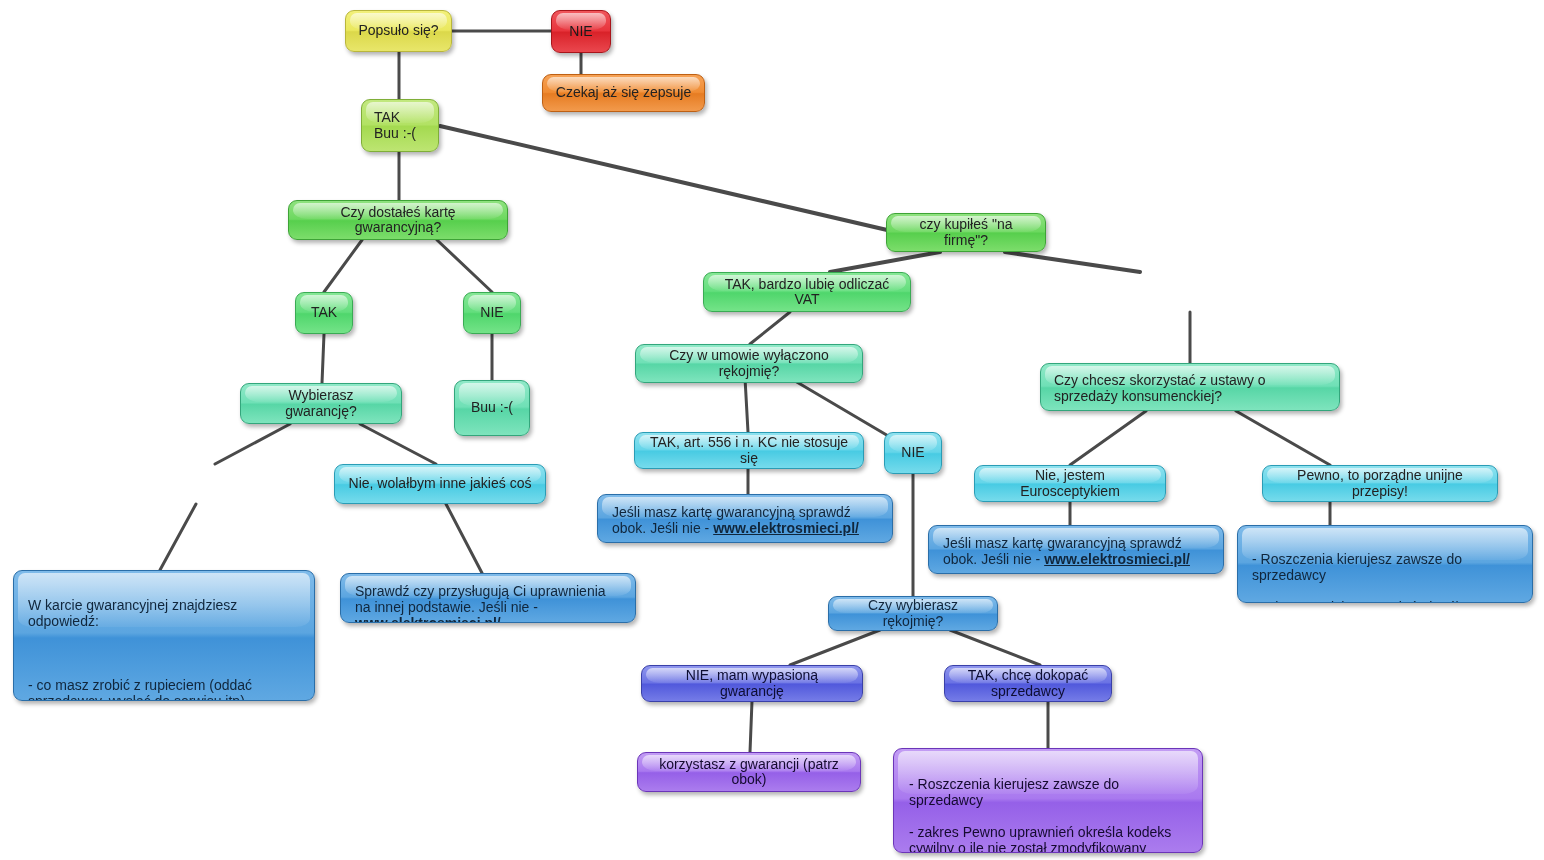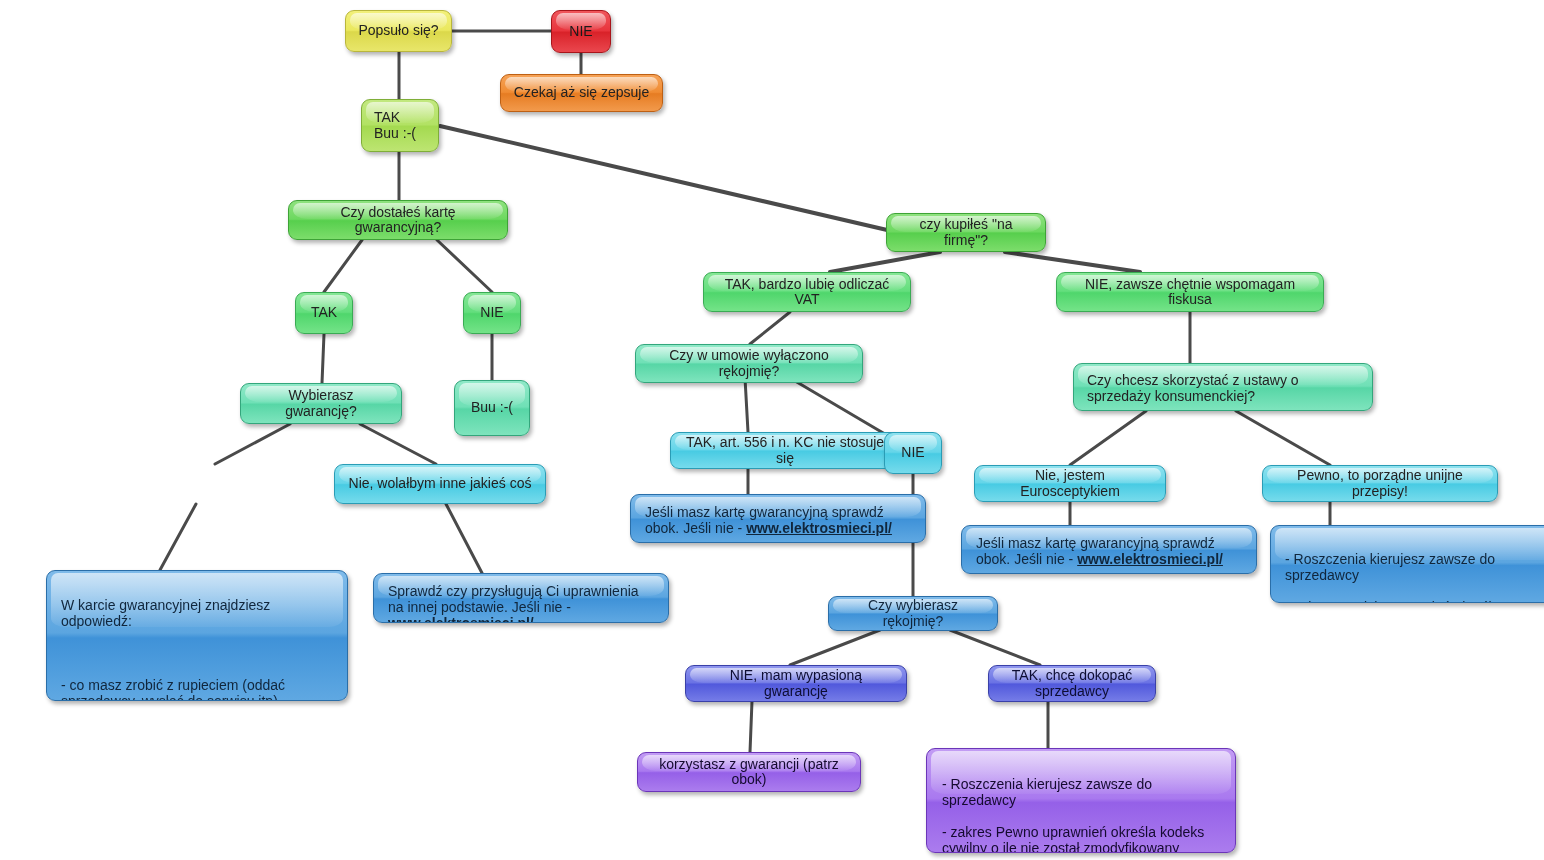--- a/index.html
+++ b/index.html
@@ -65,20 +65,21 @@
     border-color: #b9b63c;
   }
   .c-red {
     background: linear-gradient(to bottom, #f0565c 0%, #e8343c 48%, #d92229 52%, #ea474e 100%);
     border-color: #a8141a;
     color: #1a1a1a;
   }
   .c-orange {
     background: linear-gradient(to bottom, #f6a256 0%, #f08c33 48%, #e67c22 52%, #f29a4c 100%);
     border-color: #bd6014;
+    margin-left: 42px;
   }
   .c-ltgreen {
     background: linear-gradient(to bottom, #c2e87f 0%, #b2e264 48%, #a4da50 52%, #bde572 100%);
     border-color: #7fae38;
   }
   .c-green {
     background: linear-gradient(to bottom, #8fe27f 0%, #6cd85f 48%, #57cf4d 52%, #7cdd6b 100%);
     border-color: #3ea336;
   }
   .c-green2 {
@@ -95,33 +96,32 @@
   }
   .c-blue {
     background: linear-gradient(to bottom, #7fbbea 0%, #5ba5e0 48%, #3f92d8 52%, #5fa8e2 100%);
     border-color: #2a6ea8;
     color: #10263c;
   }
   .c-indigo {
     background: linear-gradient(to bottom, #8f96ee 0%, #6a72e4 48%, #5159dc 52%, #757ce7 100%);
     border-color: #3a40a8;
     color: #0d0d33;
-    margin-left: 44px;
   }
   .c-purple {
     background: linear-gradient(to bottom, #c29cf4 0%, #a979ef 48%, #9560e8 52%, #ab7cee 100%);
     border-color: #6b35b8;
     color: #150a30;
   }
   .node a, .node .link {
     color: inherit;
     text-decoration: underline;
     font-weight: bold;
   }
-  .node.multiline { align-items: flex-start; margin-left: 33px; }
+  .node.multiline { align-items: flex-start; }
   .node.multiline .lbl { line-height: 16px; }
 </style>
 </head>
 <body>
 
 <div id="canvas">
 
   <svg id="edges" viewBox="0 0 1544 860">
     <g stroke="#4a4a4a" fill="none" stroke-linecap="round">
 
@@ -249,31 +249,27 @@
   <div class="node c-green center" style="left:886px; top:213px; width:160px; height:39px;">
     <span class="gloss"></span>
     <span class="lbl">czy kupiłeś "na firmę"?</span>
   </div>
 
   <div class="node c-green2 center" style="left:703px; top:272px; width:208px; height:40px;">
     <span class="gloss"></span>
     <span class="lbl">TAK, bardzo lubię odliczać VAT</span>
   </div>
 
-  <div class="node c-green2 center" style="left:1056px; top:272px; width:268px; height:40px;">
-    <span class="gloss"></span>
-    <span class="lbl">NIE, zawsze chętnie wspomagam fiskusa</span>
-  </div>
 
   <div class="node c-teal center" style="left:635px; top:344px; width:228px; height:39px;">
     <span class="gloss"></span>
     <span class="lbl">Czy w umowie wyłączono rękojmię?</span>
   </div>
 
-  <div class="node c-cyan center" style="left:670px; top:432px; width:230px; height:37px;">
+  <div class="node c-cyan center" style="left:634px; top:432px; width:230px; height:37px;">
     <span class="gloss"></span>
     <span class="lbl">TAK, art. 556 i n. KC nie stosuje się</span>
   </div>
 
   <div class="node c-cyan center" style="left:884px; top:432px; width:58px; height:42px;">
     <span class="gloss"></span>
     <span class="lbl">NIE</span>
   </div>
 
   <div class="node c-blue multiline" style="left:597px; top:494px; width:296px; height:49px; padding:9px 14px;">

